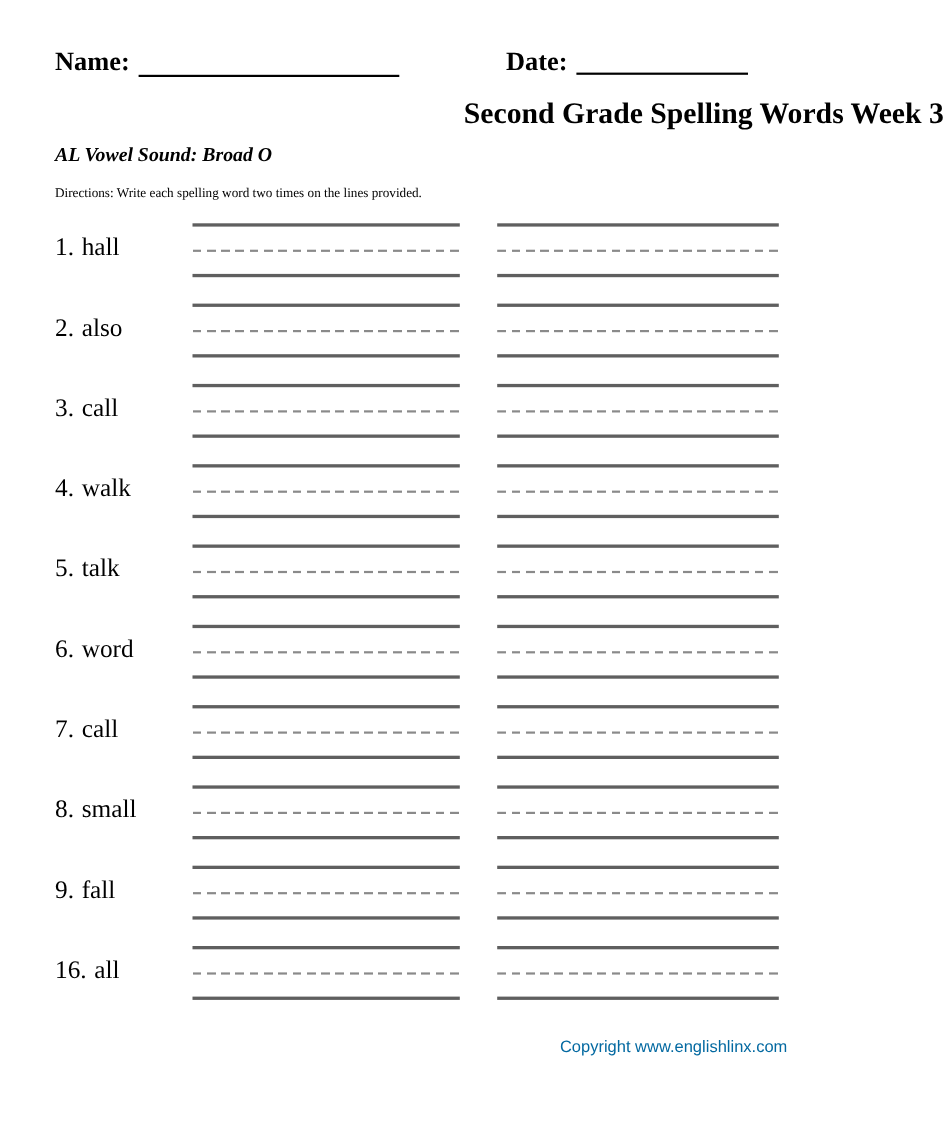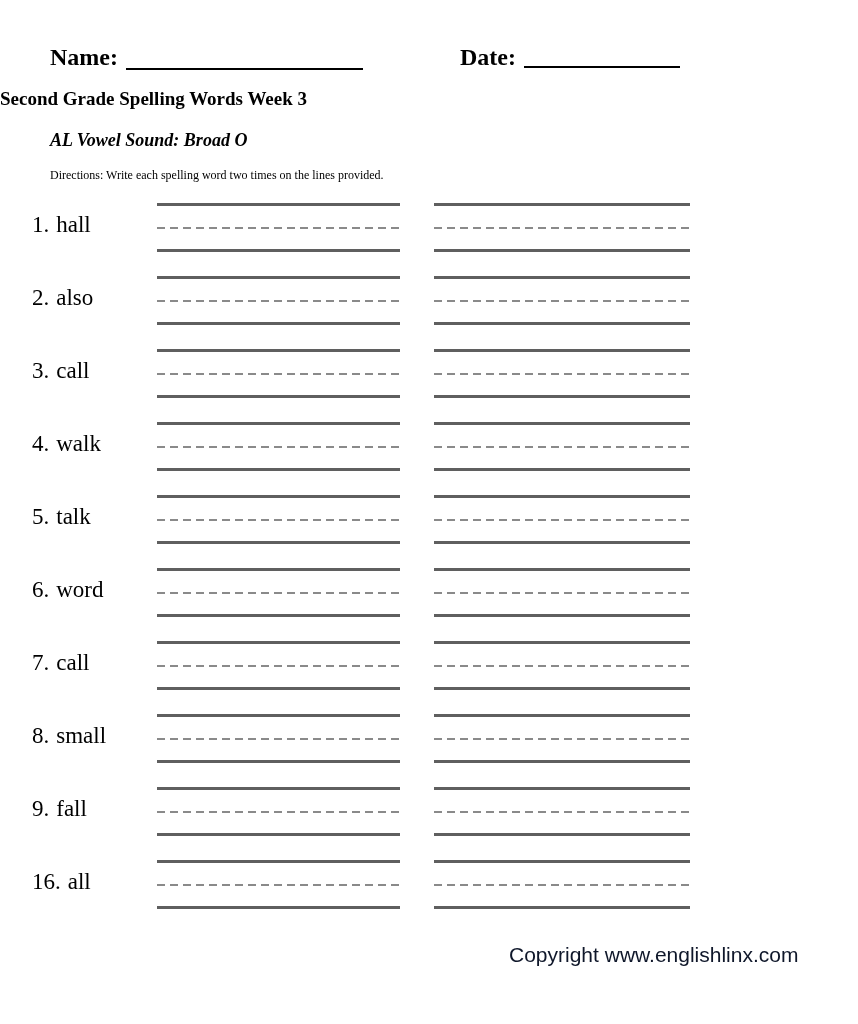--- a/index.html
+++ b/index.html
@@ -42,43 +42,43 @@
   .name-blank { width: 237px; margin-left: 8px; }
   .date-blank { width: 156px; margin-left: 8px; }
   .date-group { margin-left: 97px; display: flex; align-items: flex-start; }
   .name-group { display: flex; align-items: flex-end; text-align: right; }
 
   .title {
     position: absolute;
     top: 88px;
     left: 0;
     width: 858px;
-    text-align: left;
+    text-align: right;
     font-weight: bold;
-    font-size: 19px;
+    font-size: 27px;
   }
   .subtitle {
     position: absolute;
     top: 130px;
     left: 50px;
     font-style: italic;
     font-weight: bold;
     font-size: 18px;
   }
   .directions {
     position: absolute;
     top: 168px;
     left: 50px;
     font-size: 12px;
   }
   
   .word-list {
     position: absolute;
     top: 203px;
-    left: 32px;
+    left: 50px;
     width: 760px;
   }
   .word-row {
     display: flex;
     align-items: flex-start;
     height: 49px;
     margin-bottom: 24px;
   }
   .word-label {
     width: 125px;
@@ -108,22 +108,22 @@
       transparent 8px, transparent 13px
     );
   }
   
   .footer {
     position: absolute;
     top: 943px;
     left: 509px;
     width: 210px;
     font-family: "Liberation Sans", sans-serif;
-    font-size: 21px;
-    color: #0f172a;
+    font-size: 15px;
+    color: #0369a1;
     white-space: nowrap;
   }
 </style>
 </head>
 <body>
 
 <div class="page">
 
   <div class="header-row">
     <div class="name-group">

